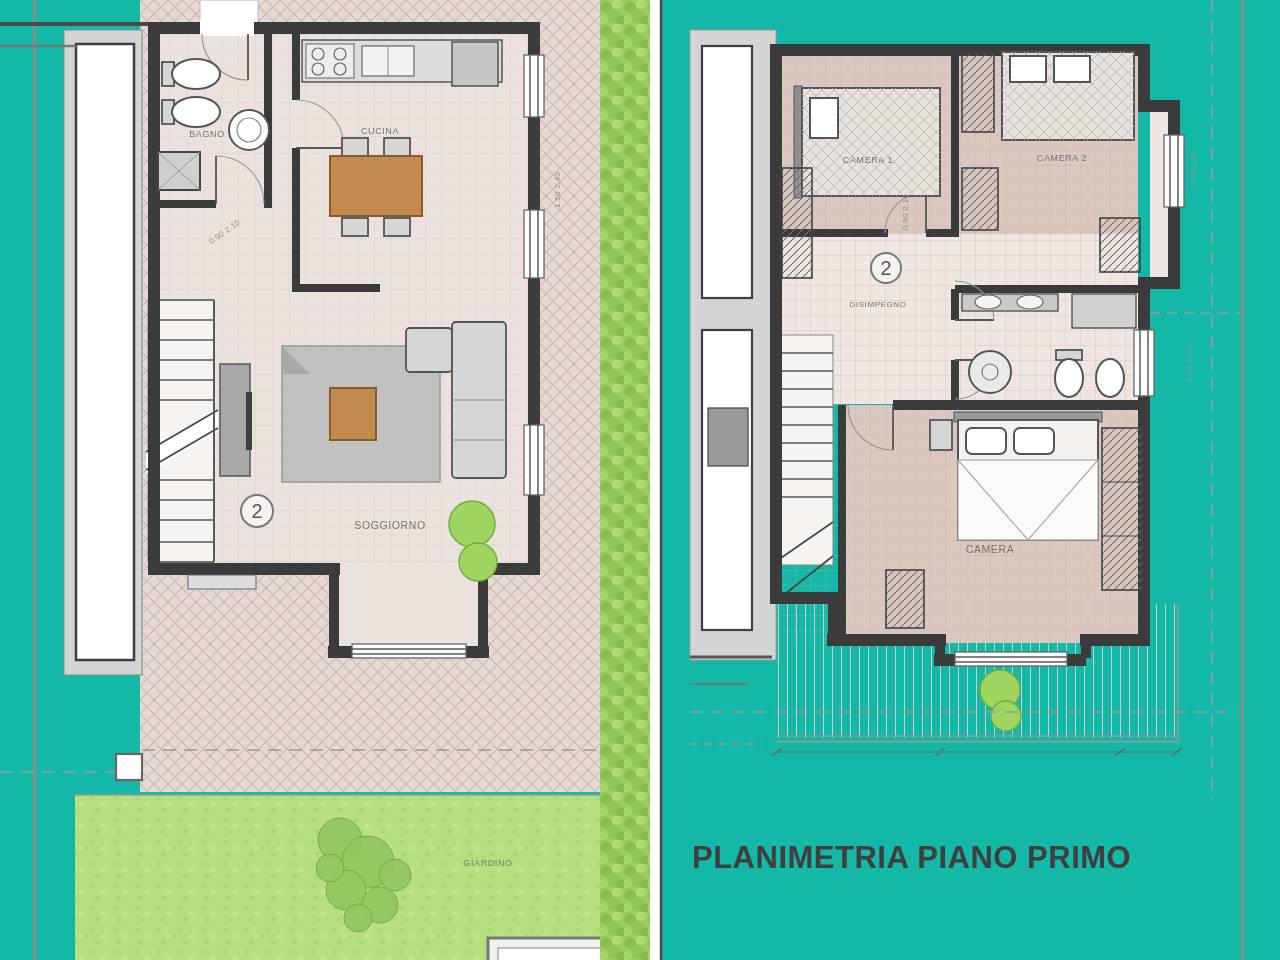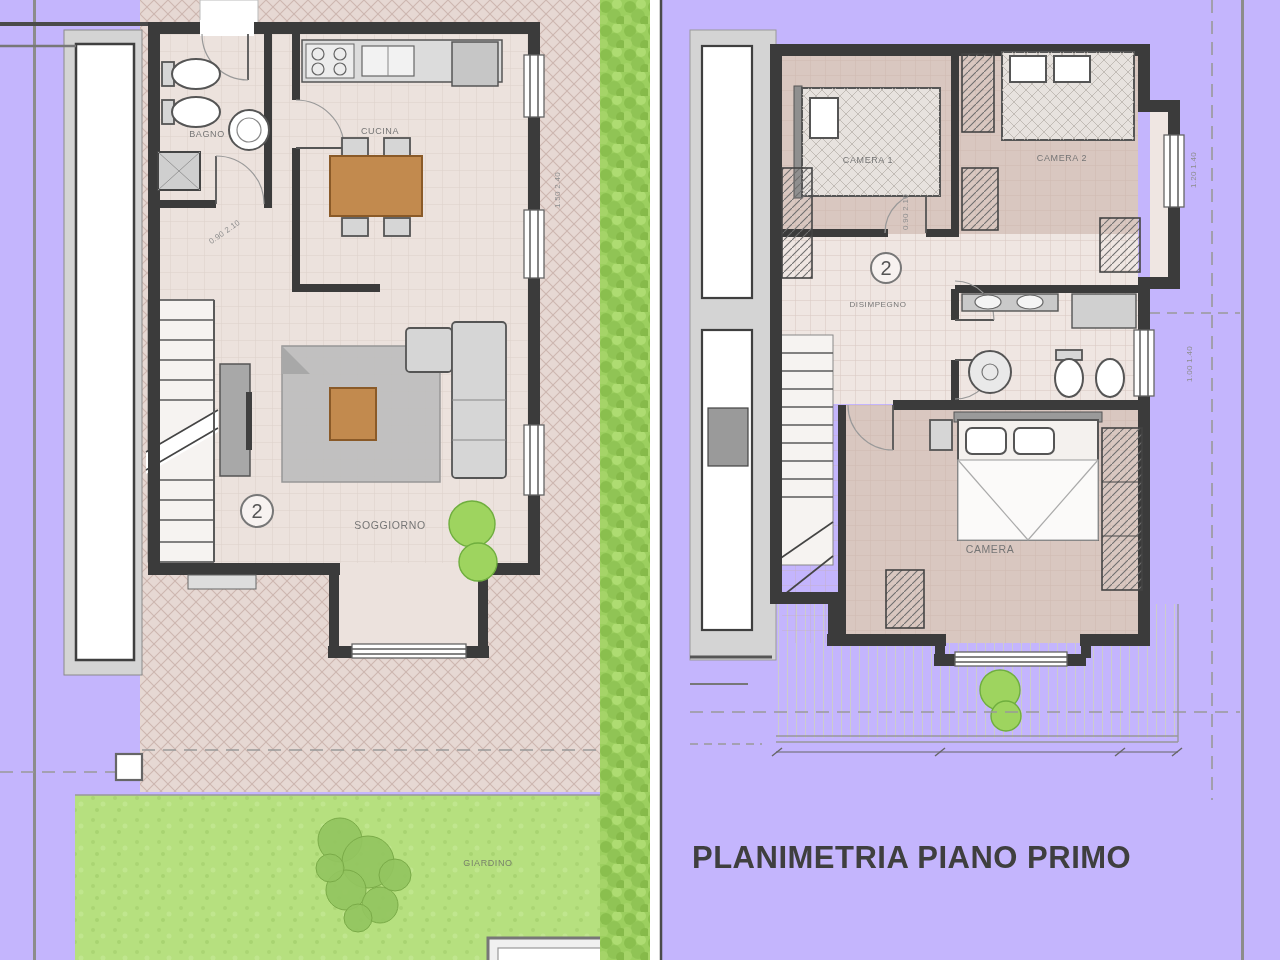--- a/index.html
+++ b/index.html
@@ -1,16 +1,16 @@
 <!DOCTYPE html>
 <html><head>
 <meta charset="utf-8">
 <style>
   html,body{margin:0;padding:0;background:#ffffff;}
-  #stage{position:relative;width:1280px;height:960px;background:#c4b5fd;overflow:hidden;
+  #stage{position:relative;width:1280px;height:960px;background:#14b8a6;overflow:hidden;
          font-family:"Liberation Sans",sans-serif;}
   svg{display:block;}
   .w12{stroke:#3b3b3b;stroke-width:12;fill:none;}
   .w10{stroke:#3b3b3b;stroke-width:10;fill:none;}
   .w8{stroke:#3b3b3b;stroke-width:8;fill:none;}
   .thin{stroke:#5a5a5a;stroke-width:1.5;fill:none;}
   .edge{stroke:#999;stroke-width:1.4;fill:none;}
   .furn{fill:#d6d6d6;stroke:#555;stroke-width:1.8;}
   .fix{fill:#ffffff;stroke:#555;stroke-width:2;}
   .win{fill:#ffffff;stroke:#666;stroke-width:1.3;}

